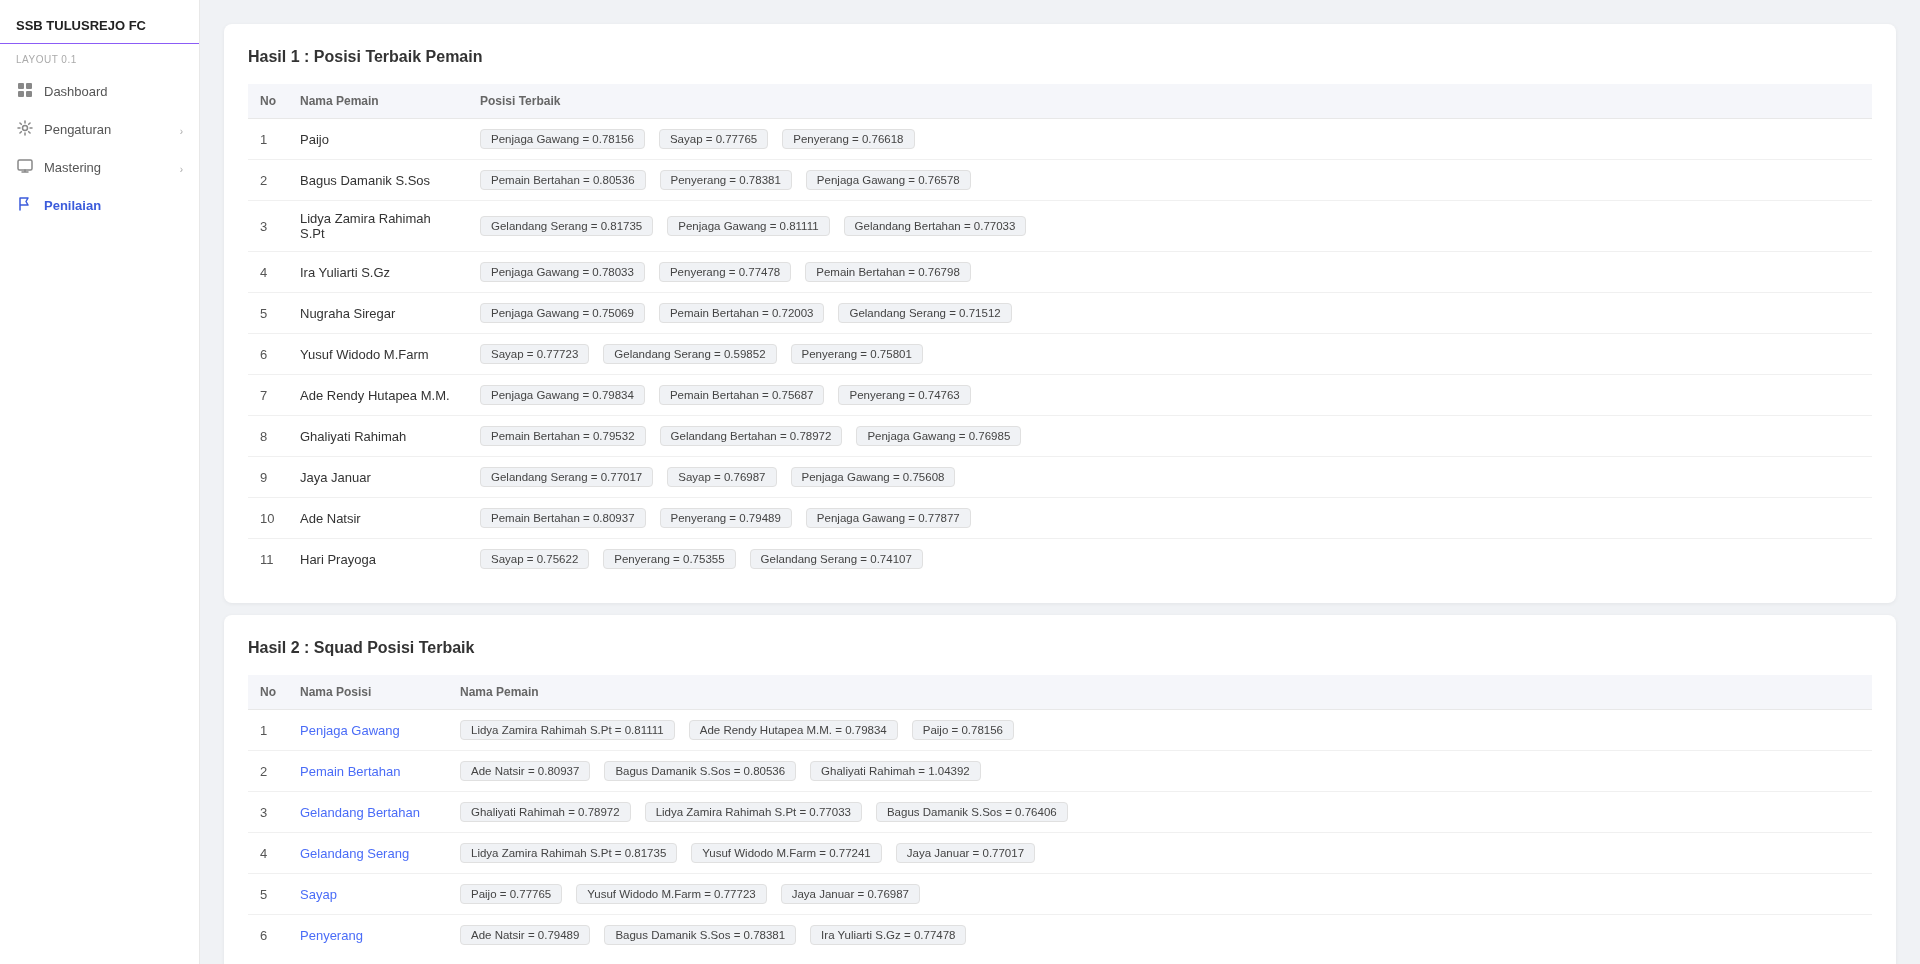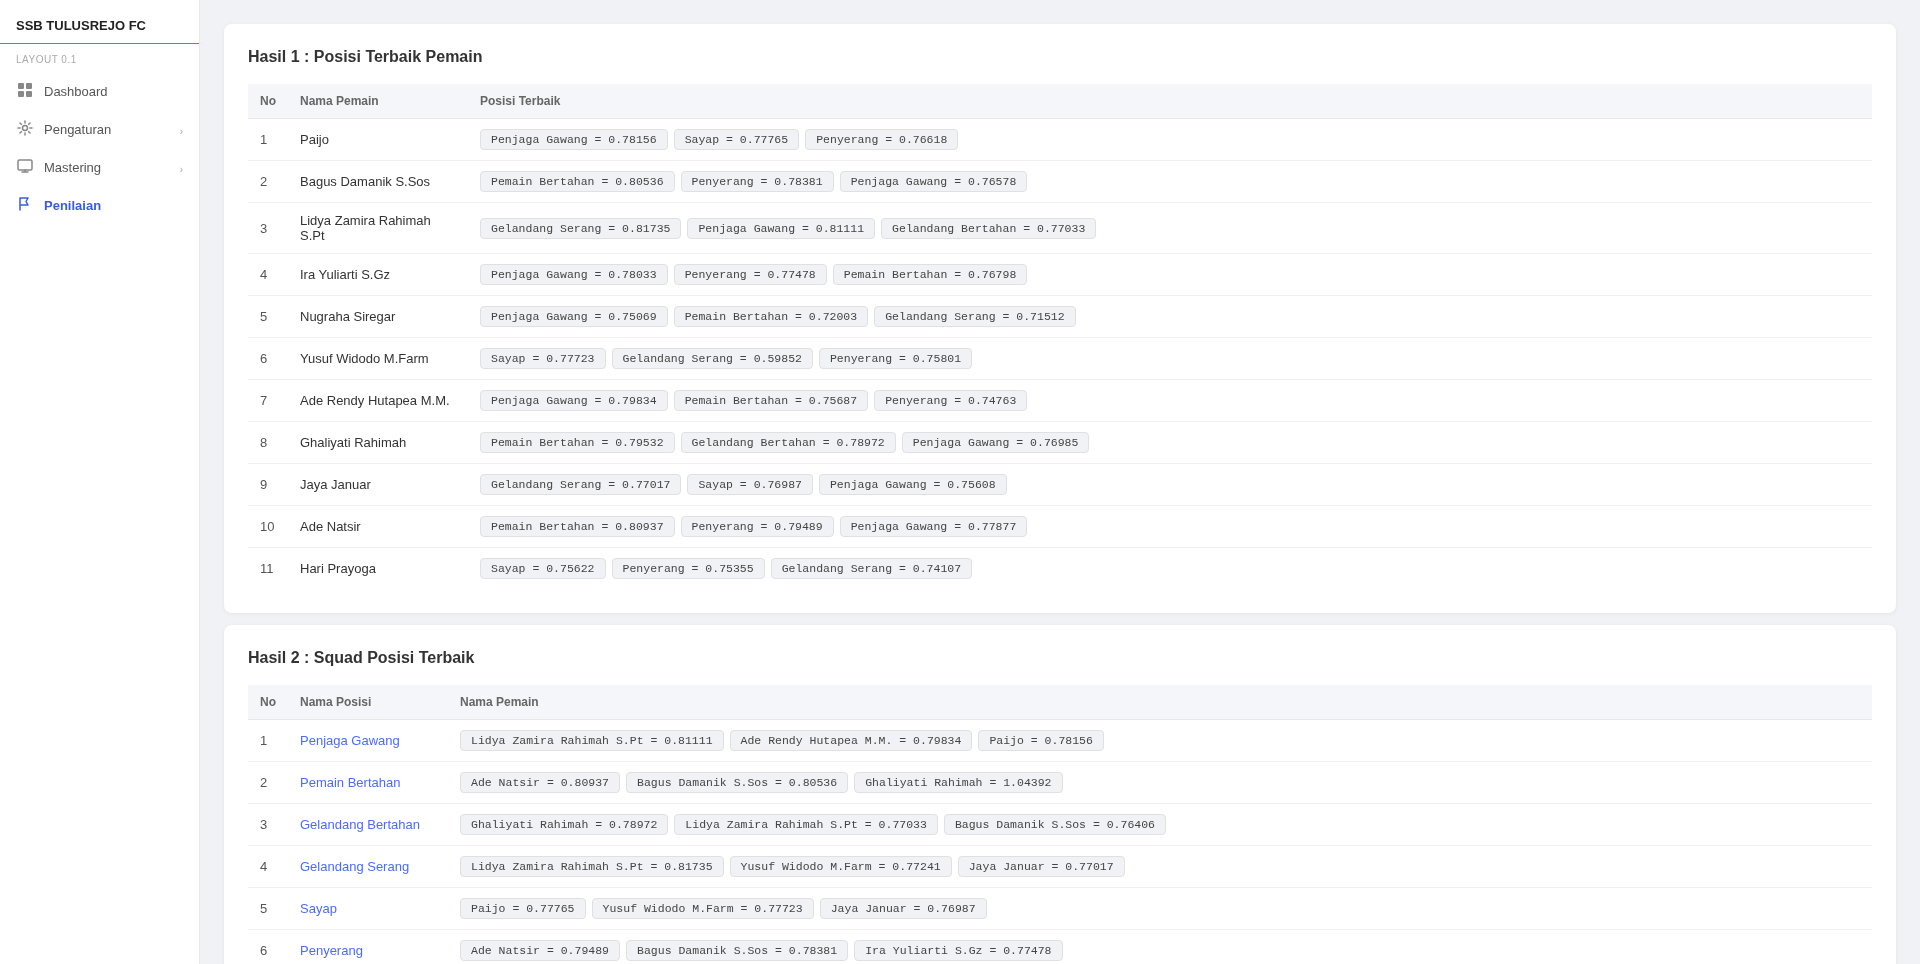--- a/index.html
+++ b/index.html
@@ -100,22 +100,21 @@
     }
     .result-table tr:last-child td { border-bottom: none; }
     .result-table td.no-col { width: 40px; color: #555; }
     .result-table td.name-col { width: 180px; color: #333; }
     .result-table td.pos-name-col { width: 160px; color: #4a6cf7; }
 
     
     .tags {
       display: flex;
       flex-wrap: wrap;
-      gap: 6px;
-      font-family: Liberation Mono, monospace;
+      gap: 14px;
     }
     .tag {
       background: #f0f2f5;
       border: 1px solid #e0e0e0;
       border-radius: 4px;
       padding: 3px 10px;
       font-size: 11.5px;
       color: #444;
       white-space: nowrap;
     }

